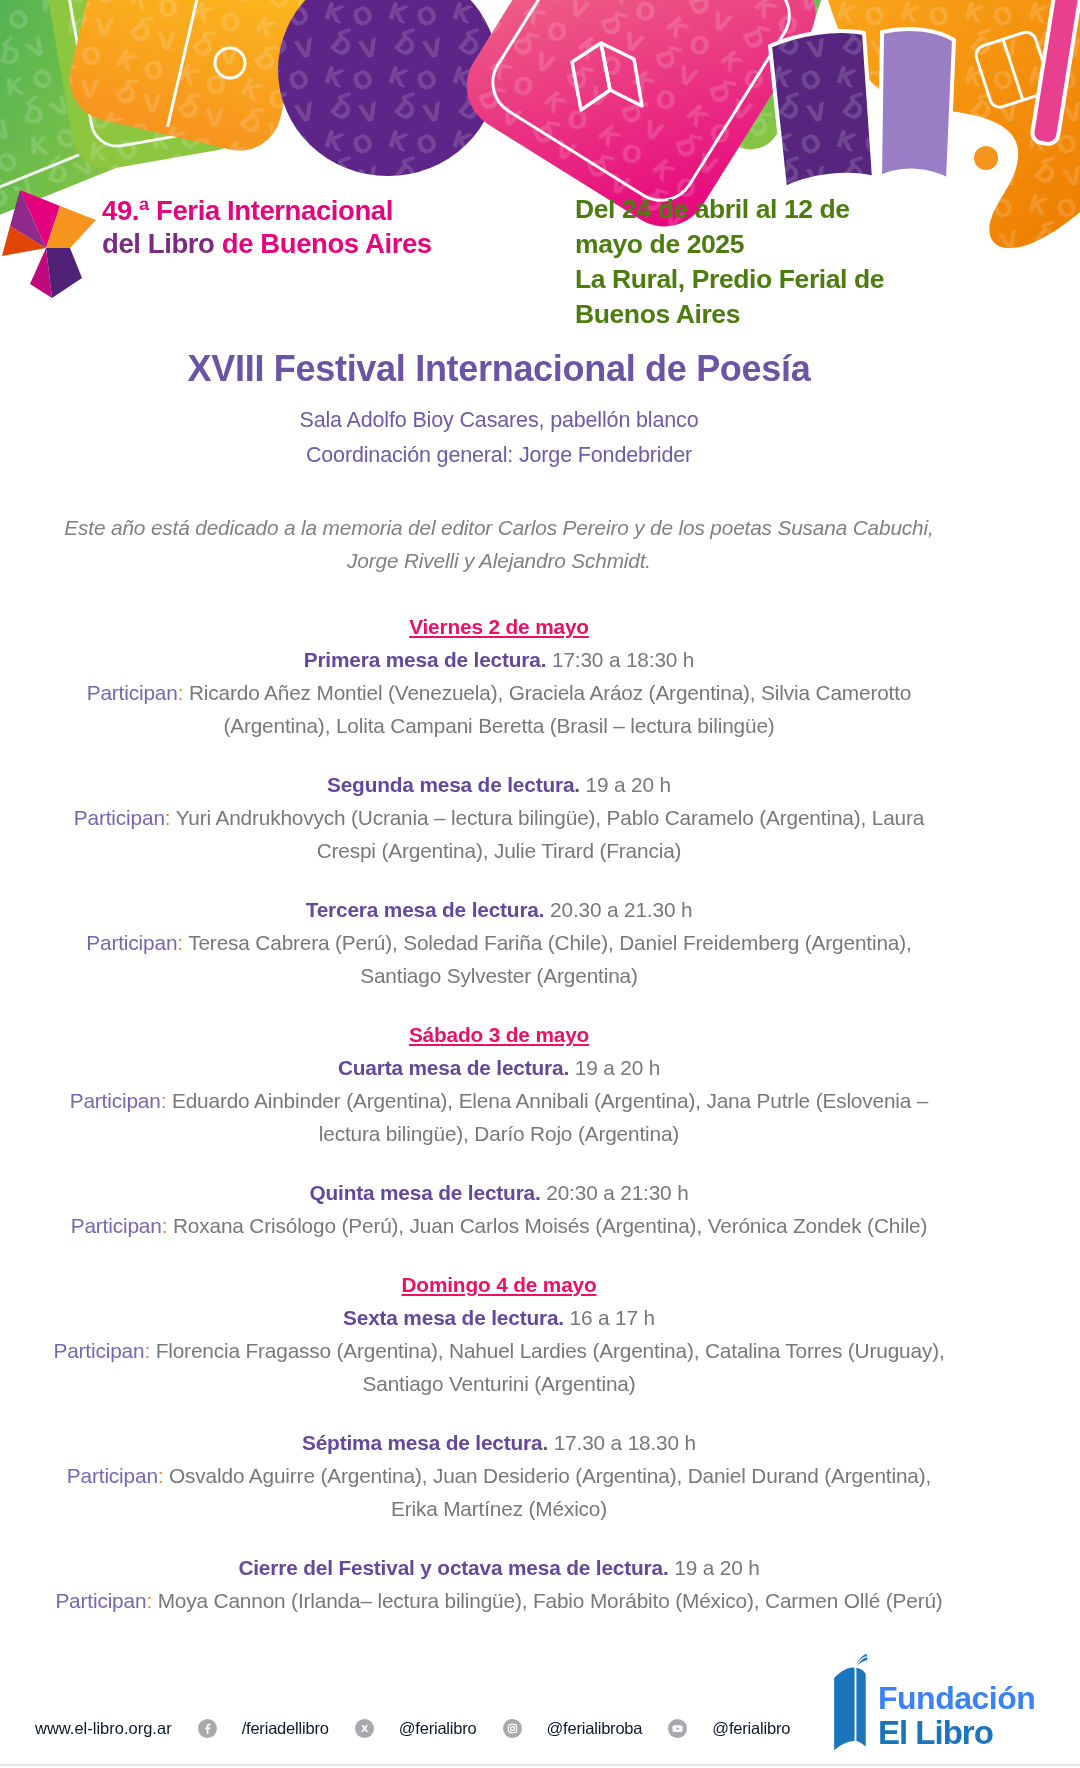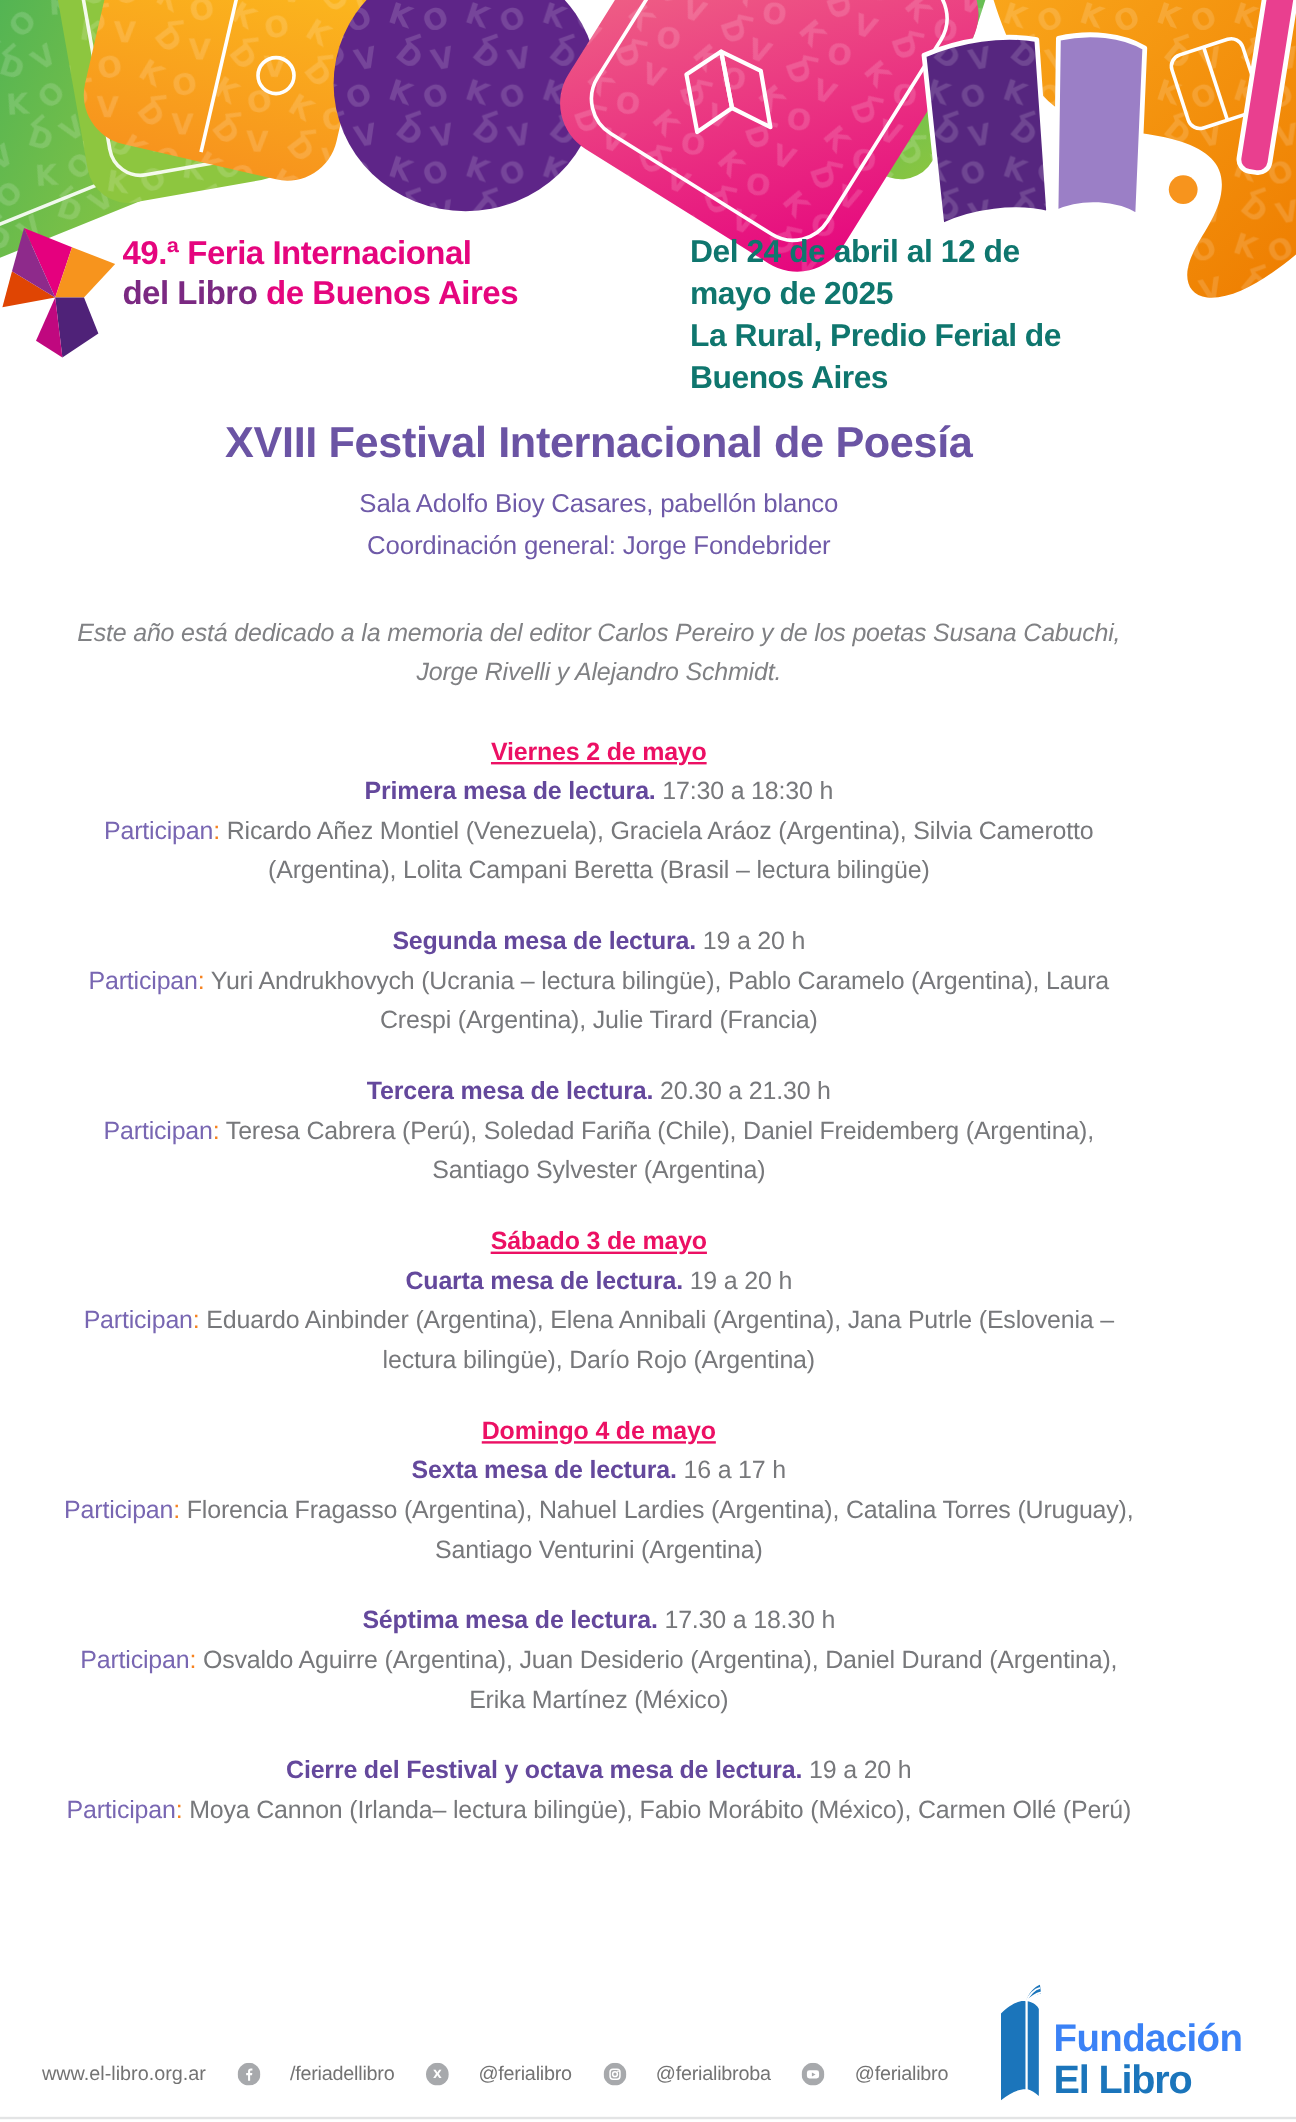--- a/index.html
+++ b/index.html
@@ -9,39 +9,39 @@
   }
   .header-art{position:absolute;top:0;left:0;}
   
   .brand{position:absolute;top:186px;left:0;display:flex;align-items:flex-start;}
   .pinwheel{width:96px;height:118px;flex:0 0 auto;}
   .brand-text{margin-left:6px;padding-top:8px;font-weight:bold;font-size:27.5px;line-height:33px;letter-spacing:-0.4px;}
   .brand-line1{color:#E5057E;}
   .brand-line2 .bl-purple{color:#7B2982;}
   .brand-line2 .bl-pink{color:#E5057E;}
   
-  .event-info{position:absolute;left:575px;top:192px;width:340px;color:#0f766e;
+  .event-info{position:absolute;left:575px;top:192px;width:340px;color:#4d7c0f;
     font-weight:bold;font-size:26.5px;line-height:35px;letter-spacing:-0.4px;}
   
   .content{position:absolute;left:45px;top:348px;width:908px;
     font-size:20.8px;line-height:33px;color:#77787B;letter-spacing:-0.15px;text-align:center;}
   .content h1{font-size:36px;line-height:42px;font-weight:bold;color:#6B54A4;
     margin:0 0 13px 0;letter-spacing:-0.3px;}
   .venue,.coordination{color:#6F5AA8;font-size:21.5px;line-height:35px;}
   .dedication{font-style:italic;color:#808184;margin:38px 0 33px 0;}
   .day-header{color:#EC1064;font-weight:bold;margin-top:8px;text-decoration:underline;}
   .session{margin-bottom:26px;}
   .session-title{color:#64489C;font-weight:bold;}
   .session-time{color:#77787B;font-weight:normal;}
   .participants{margin:0;}
   .p-label{color:#7866B2;}
   .p-colon{color:#F6821F;}
   
   .footer{position:absolute;left:35px;top:1710px;height:36px;display:flex;align-items:center;
-    gap:26px;color:#737373;font-size:16.5px;letter-spacing:-0.2px;}
+    gap:26px;color:#0f172a;font-size:16.5px;letter-spacing:-0.2px;}
   .social-item{display:flex;align-items:center;gap:25px;}
   .social-item svg{width:19px;height:19px;display:block;}
   .website{letter-spacing:0;}
   
   .foundation{position:absolute;left:830px;top:1652px;display:flex;align-items:flex-start;}
   .f-book{width:38px;height:102px;}
   .f-text{margin-left:10px;margin-top:30px;line-height:1;}
   .f-line1{color:#3b82f6;font-weight:bold;font-size:32px;letter-spacing:-0.5px;}
   .f-line2{color:#1B75BB;font-weight:bold;font-size:33px;letter-spacing:-1px;margin-top:2px;}
   .bottom-rule{position:absolute;left:0;bottom:2px;width:1080px;height:2px;background:#E3E4E5;}
@@ -181,20 +181,24 @@
       </div>
       <div class="session">
         <div><span class="session-title">Tercera mesa de lectura.</span><span class="session-time"> 20.30 a 21.30 h</span></div>
         <p class="participants"><span class="p-label">Participan</span><span class="p-colon">:</span><span> Teresa Cabrera (Perú), Soledad Fariña (Chile), Daniel Freidemberg (Argentina), Santiago Sylvester (Argentina)</span></p>
       </div>
       <div class="day-header">Sábado 3 de mayo</div>
       <div class="session">
         <div><span class="session-title">Cuarta mesa de lectura.</span><span class="session-time"> 19 a 20 h</span></div>
         <p class="participants"><span class="p-label">Participan</span><span class="p-colon">:</span><span> Eduardo Ainbinder (Argentina), Elena Annibali (Argentina), Jana Putrle (Eslovenia – lectura bilingüe), Darío Rojo (Argentina)</span></p>
       </div>
+      <div class="session">
+        <div><span class="session-title">Quinta mesa de lectura.</span><span class="session-time"> 20:30 a 21:30 h</span></div>
+        <p class="participants"><span class="p-label">Participan</span><span class="p-colon">:</span><span> Roxana Crisólogo (Perú), Juan Carlos Moisés (Argentina), Verónica Zondek (Chile)</span></p>
+      </div>
       <div class="day-header">Domingo 4 de mayo</div>
       <div class="session">
         <div><span class="session-title">Sexta mesa de lectura.</span><span class="session-time"> 16 a 17 h</span></div>
         <p class="participants"><span class="p-label">Participan</span><span class="p-colon">:</span><span> Florencia Fragasso (Argentina), Nahuel Lardies (Argentina), Catalina Torres (Uruguay), Santiago Venturini (Argentina)</span></p>
       </div>
       <div class="session">
         <div><span class="session-title">Séptima mesa de lectura.</span><span class="session-time"> 17.30 a 18.30 h</span></div>
         <p class="participants"><span class="p-label">Participan</span><span class="p-colon">:</span><span> Osvaldo Aguirre (Argentina), Juan Desiderio (Argentina), Daniel Durand (Argentina), Erika Martínez (México)</span></p>
       </div>
       <div class="session">

